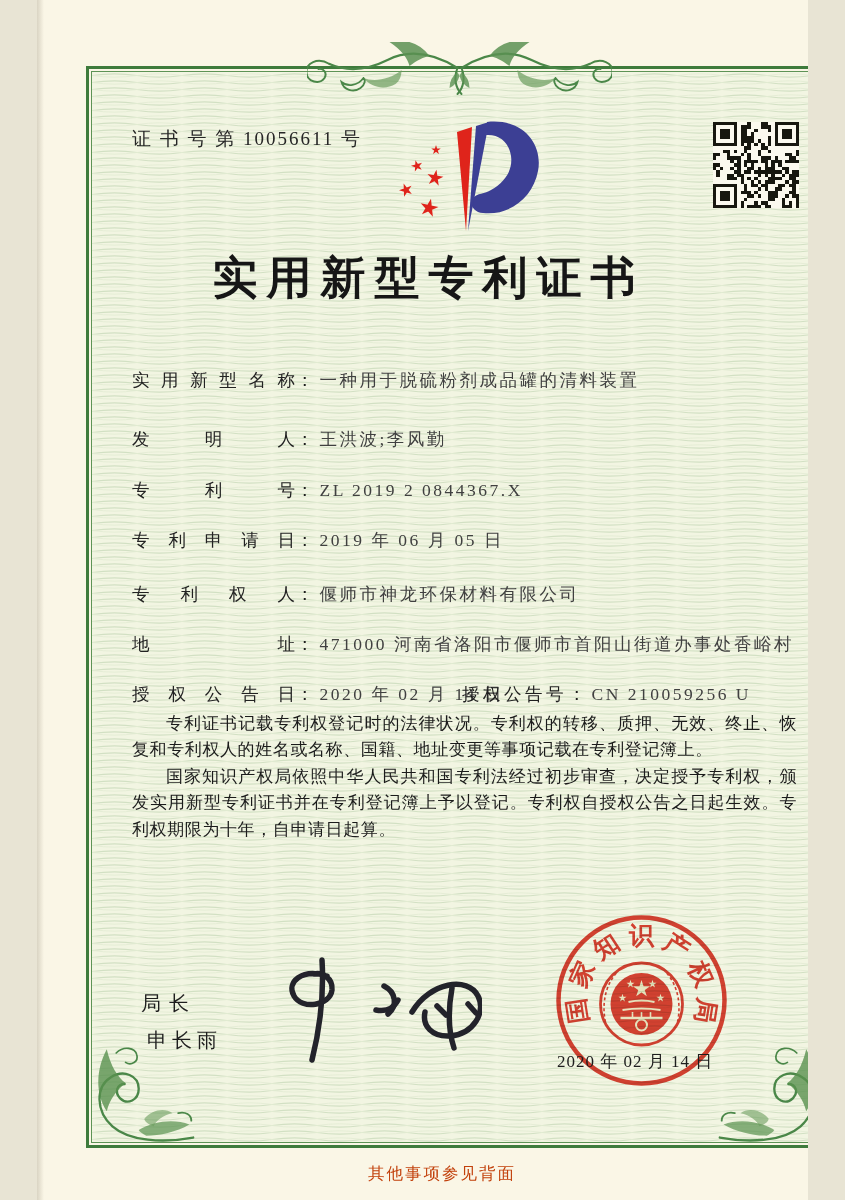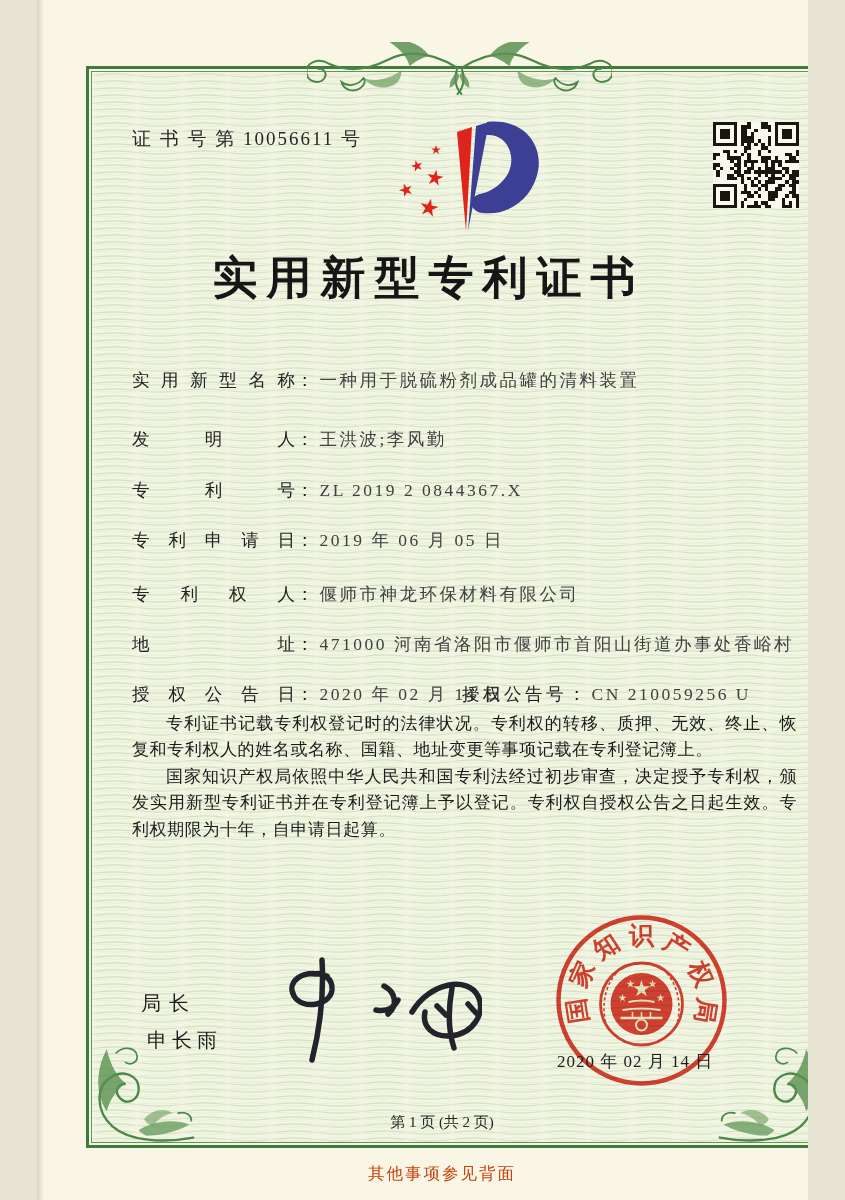--- a/index.html
+++ b/index.html
@@ -538,15 +538,14 @@
         <circle cy="21" r="5.5" stroke-width="2"></circle>
       </g>
       <g fill="none" stroke="#dc392b" stroke-width="1.6" stroke-dasharray="3,2.4">
         <path d="M-36,18 C-40,0 -36,-20 -24,-32"></path>
         <path d="M36,18 C40,0 36,-20 24,-32"></path>
       </g>
     </g>
   </svg>
   <div class="seal-date">2020 年 02 月 14 日</div>
 
-  <div class="page-num">第 1 页 (共 2 页)</div>
   <div class="back-note">其他事项参见背面</div>
 </div>
 
 </body></html>

